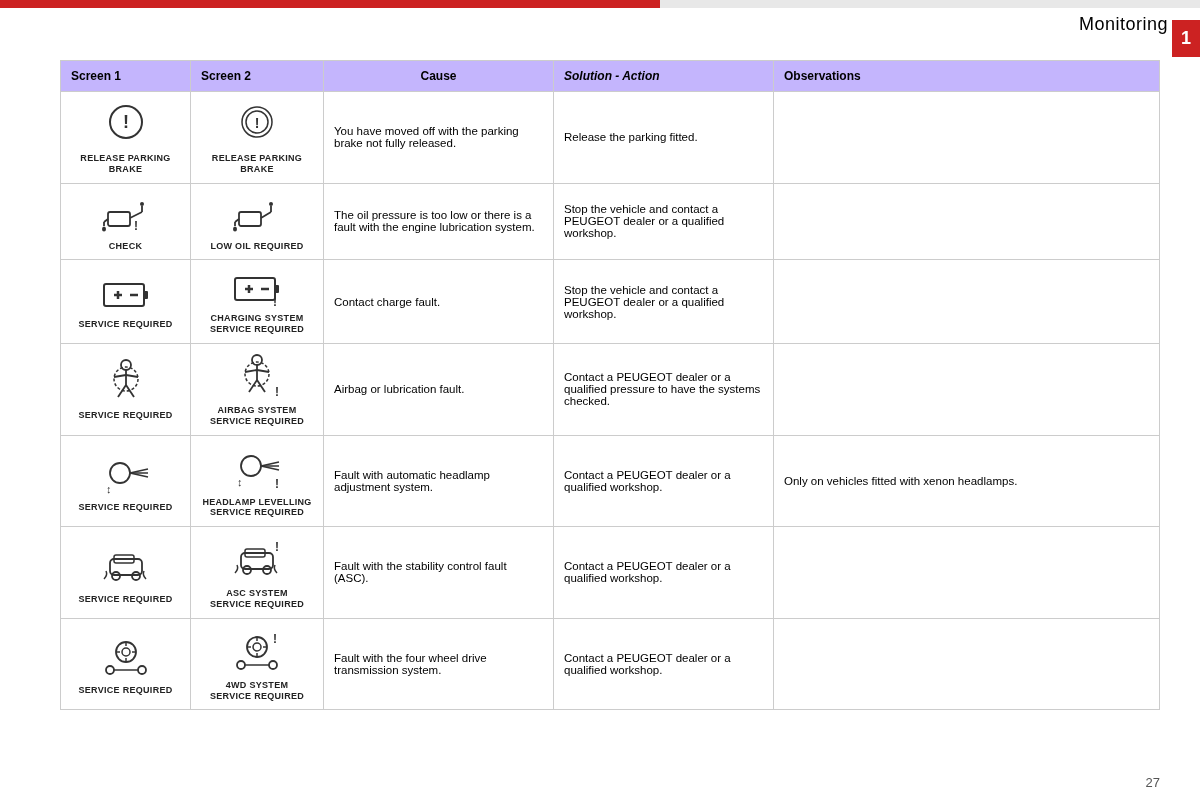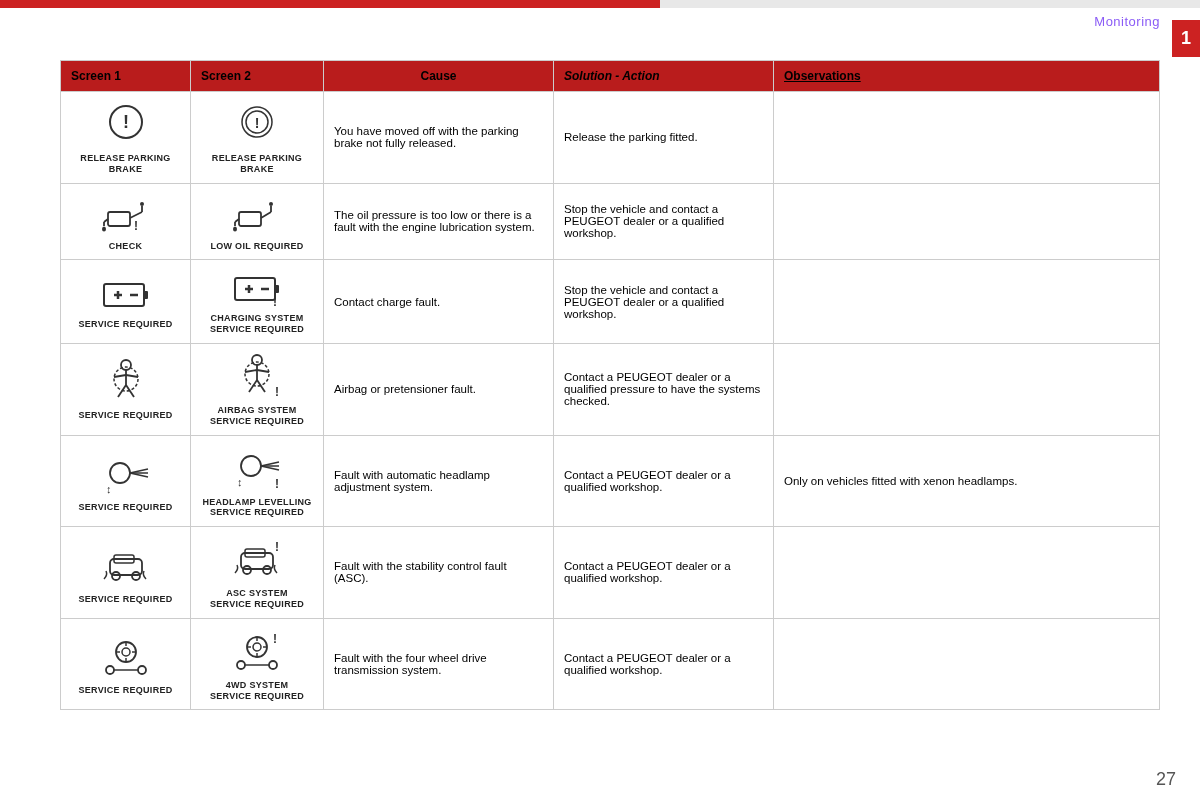--- a/index.html
+++ b/index.html
@@ -34,63 +34,63 @@
       font-size: 18px;
       font-weight: bold;
       padding: 8px 4px;
       text-align: center;
     }
 
     
     .header {
       position: absolute;
       top: 14px;
-      right: 40px;
-      font-size: 13px;
-      color: #8b5cf6;
+      right: 32px;
+      font-size: 18px;
+      color: #000000;
       letter-spacing: 0.5px;
     }
 
     
     .main-content {
       position: absolute;
       top: 60px;
       left: 60px;
       right: 40px;
       bottom: 40px;
     }
 
     
     table {
       width: 100%;
       border-collapse: collapse;
       border: 1px solid #ccc;
     }
 
     th {
-      background: #b91c1c;
+      background: #c4b5fd;
       border: 1px solid #ccc;
       padding: 8px 10px;
       text-align: left;
       font-weight: bold;
       font-size: 12px;
     }
 
     td {
       border: 1px solid #ccc;
       padding: 8px 10px;
       vertical-align: middle;
       font-size: 11.5px;
     }
 
     .col-screen1 { width: 130px; }
     .col-screen2 { width: 133px; }
     .col-cause { width: 230px; text-align: center; }
     .col-solution { width: 220px; font-style: italic; }
-    .col-obs { width: auto; text-decoration: underline; }
+    .col-obs { width: auto; }
 
     .icon-cell {
       text-align: center;
       vertical-align: middle;
     }
 
     .icon-label {
       display: block;
       font-size: 9px;
       font-weight: bold;
@@ -104,22 +104,22 @@
     
     .icon-wrap {
       display: inline-block;
       text-align: center;
     }
 
     
     .page-number {
       position: absolute;
       bottom: 10px;
-      right: 24px;
-      font-size: 18px;
+      right: 40px;
+      font-size: 13px;
       color: #555;
     }
   </style>
 </head>
 <body>
 
 <div class="top-bar"></div>
 
 <div class="page-tab">
   <span>1</span>
@@ -262,21 +262,21 @@
               <line x1="14" y1="20" x2="26" y2="18" stroke="#333" stroke-width="1.8"></line>
               <line x1="38" y1="20" x2="26" y2="18" stroke="#333" stroke-width="1.8"></line>
               <line x1="26" y1="28" x2="18" y2="40" stroke="#333" stroke-width="1.8"></line>
               <line x1="26" y1="28" x2="34" y2="40" stroke="#333" stroke-width="1.8"></line>
               <circle cx="26" cy="22" r="12" fill="none" stroke="#333" stroke-width="1.5" stroke-dasharray="3,2"></circle>
               <text x="44" y="44" font-size="12" font-weight="bold" fill="#333">!</text>
             </svg>
             <span class="icon-label">AIRBAG SYSTEM<br>SERVICE REQUIRED</span>
           </div>
         </td>
-        <td>Airbag or pretensioner fault.</td>
+        <td>Airbag or lubrication fault.</td>
         <td>Contact a PEUGEOT dealer or a qualified pressure to have the systems checked.</td>
         <td></td>
       </tr>
 
       <tr>
         <td class="icon-cell">
           <div class="icon-wrap">
             <svg width="52" height="48" viewBox="0 0 52 48">
 
               <circle cx="20" cy="24" r="10" fill="none" stroke="#333" stroke-width="1.8"></circle>

